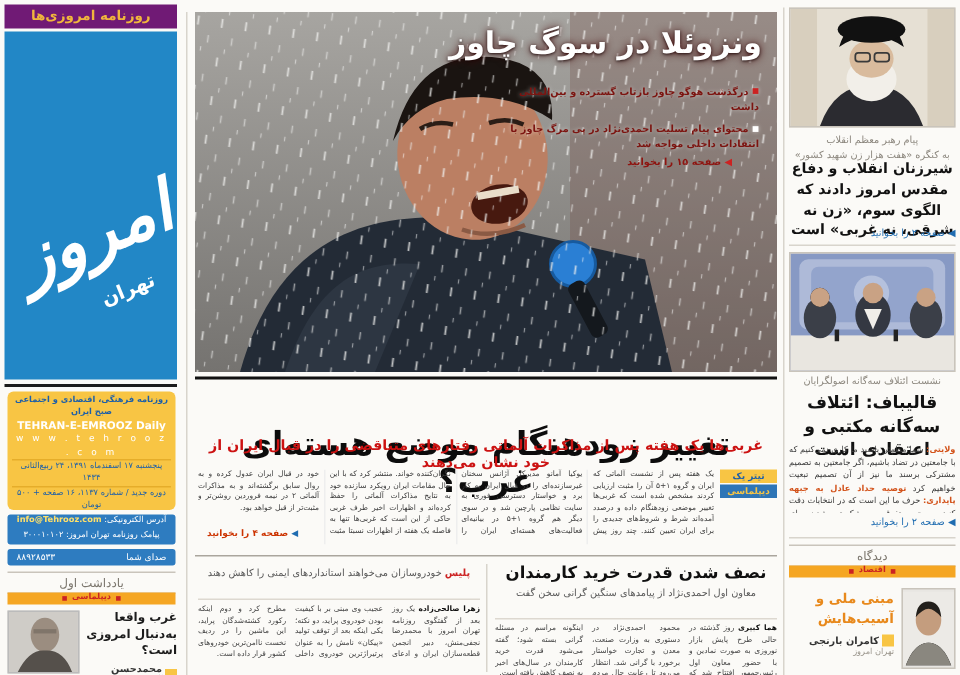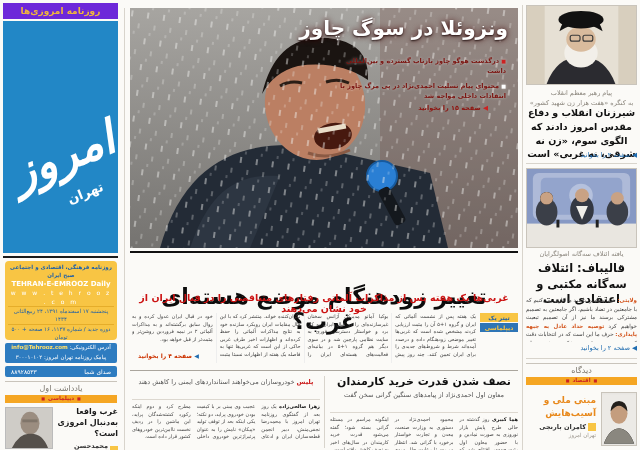--- a/index.html
+++ b/index.html
@@ -5,21 +5,21 @@
   * { margin:0; padding:0; box-sizing:border-box; }
   html,body { background:#e9e7e2; }
   #page {
     position:relative; width:640px; height:450px; margin:0 auto;
     background:#fbfaf7; overflow:hidden; direction:rtl;
     font-family:"DejaVu Sans", sans-serif; color:#222;
   }
   .abs { position:absolute; }
 
   
-  .top-strip { left:3px; top:3px; width:115px; height:16px; background:#6d28d9;
+  .top-strip { left:3px; top:3px; width:115px; height:16px; background:#701a75;
     color:#f0b63c; font-size:9px; font-weight:bold; text-align:center; line-height:16px; }
   .logo-block { left:3px; top:21px; width:115px; height:232px; background:#2287c6; }
   .logo-block svg { width:100%; height:100%; display:block; }
   .side-rule { left:3px; top:256px; width:115px; height:2px; background:#1c1c1c; }
 
   .info-box { left:5px; top:261px; width:112px; height:79px; background:#f8c544;
     border-radius:4px; padding:2px 3px; text-align:center; overflow:hidden; }
   .info-tagline { color:#1d5fa8; font-size:5.5px; font-weight:bold; line-height:1.5; }
   .info-latin { color:#ffffff; font-size:7px; font-weight:bold; line-height:1.4; }
   .info-web { color:#ffffff; font-size:6px; letter-spacing:2px; line-height:1.4; direction:ltr; }
@@ -294,21 +294,21 @@
         <circle cx="20" cy="30" r="6.5" fill="#c9a284"></circle>
       <ellipse cx="56" cy="42" rx="12" ry="15" fill="#343842"></ellipse>
       <circle cx="56" cy="27" r="7" fill="#c9a284"></circle>
       <path d="M50,38 L56,52 L62,38 Z" fill="#f0eee9"></path>
       <ellipse cx="92" cy="44" rx="11" ry="14" fill="#3b3f48"></ellipse>
       <circle cx="92" cy="30" r="6.5" fill="#c9a284"></circle>
       <rect x="30" y="52" width="3" height="8" fill="#222"></rect>
         <rect x="70" y="52" width="3" height="8" fill="#222"></rect>
     </svg>
   </div>
-  <div class="abs rc-caption coal-cap">یافته ائتلاف سه‌گانه اصولگرایان</div>
+  <div class="abs rc-caption coal-cap">نشست ائتلاف سه‌گانه اصولگرایان</div>
   <div class="abs rc-headline coal-head">قالیباف: ائتلاف سه‌گانه مکتبی و اعتقادی است</div>
   <div class="abs coal-body">
     <span class="rred">ولایتی:</span><span> شما مطمئن باشید ما کاری نمی‌کنیم که با جامعتین در تضاد باشیم، اگر جامعتین به تصمیم مشترکی برسند ما نیز از آن تصمیم تبعیت خواهیم کرد </span><span class="rred">توصیه حداد عادل به جبهه پایداری:</span><span> حرف ما این است که در انتخابات دقت کنید، موجب تفرقه و شکسته شدن رای اصولگرایان نشوید تا جریان اصولگرایی به هدف نهایی خود برسد</span>
   </div>
   <div class="abs rc-link coal-link"><span>◀</span> <span>صفحه ۲ را بخوانید</span></div>
 
   <div class="abs rc-div rc-div2"></div>
 
   <div class="abs section-head view-head">دیدگاه</div>
   <div class="abs tag-bar view-tag">

